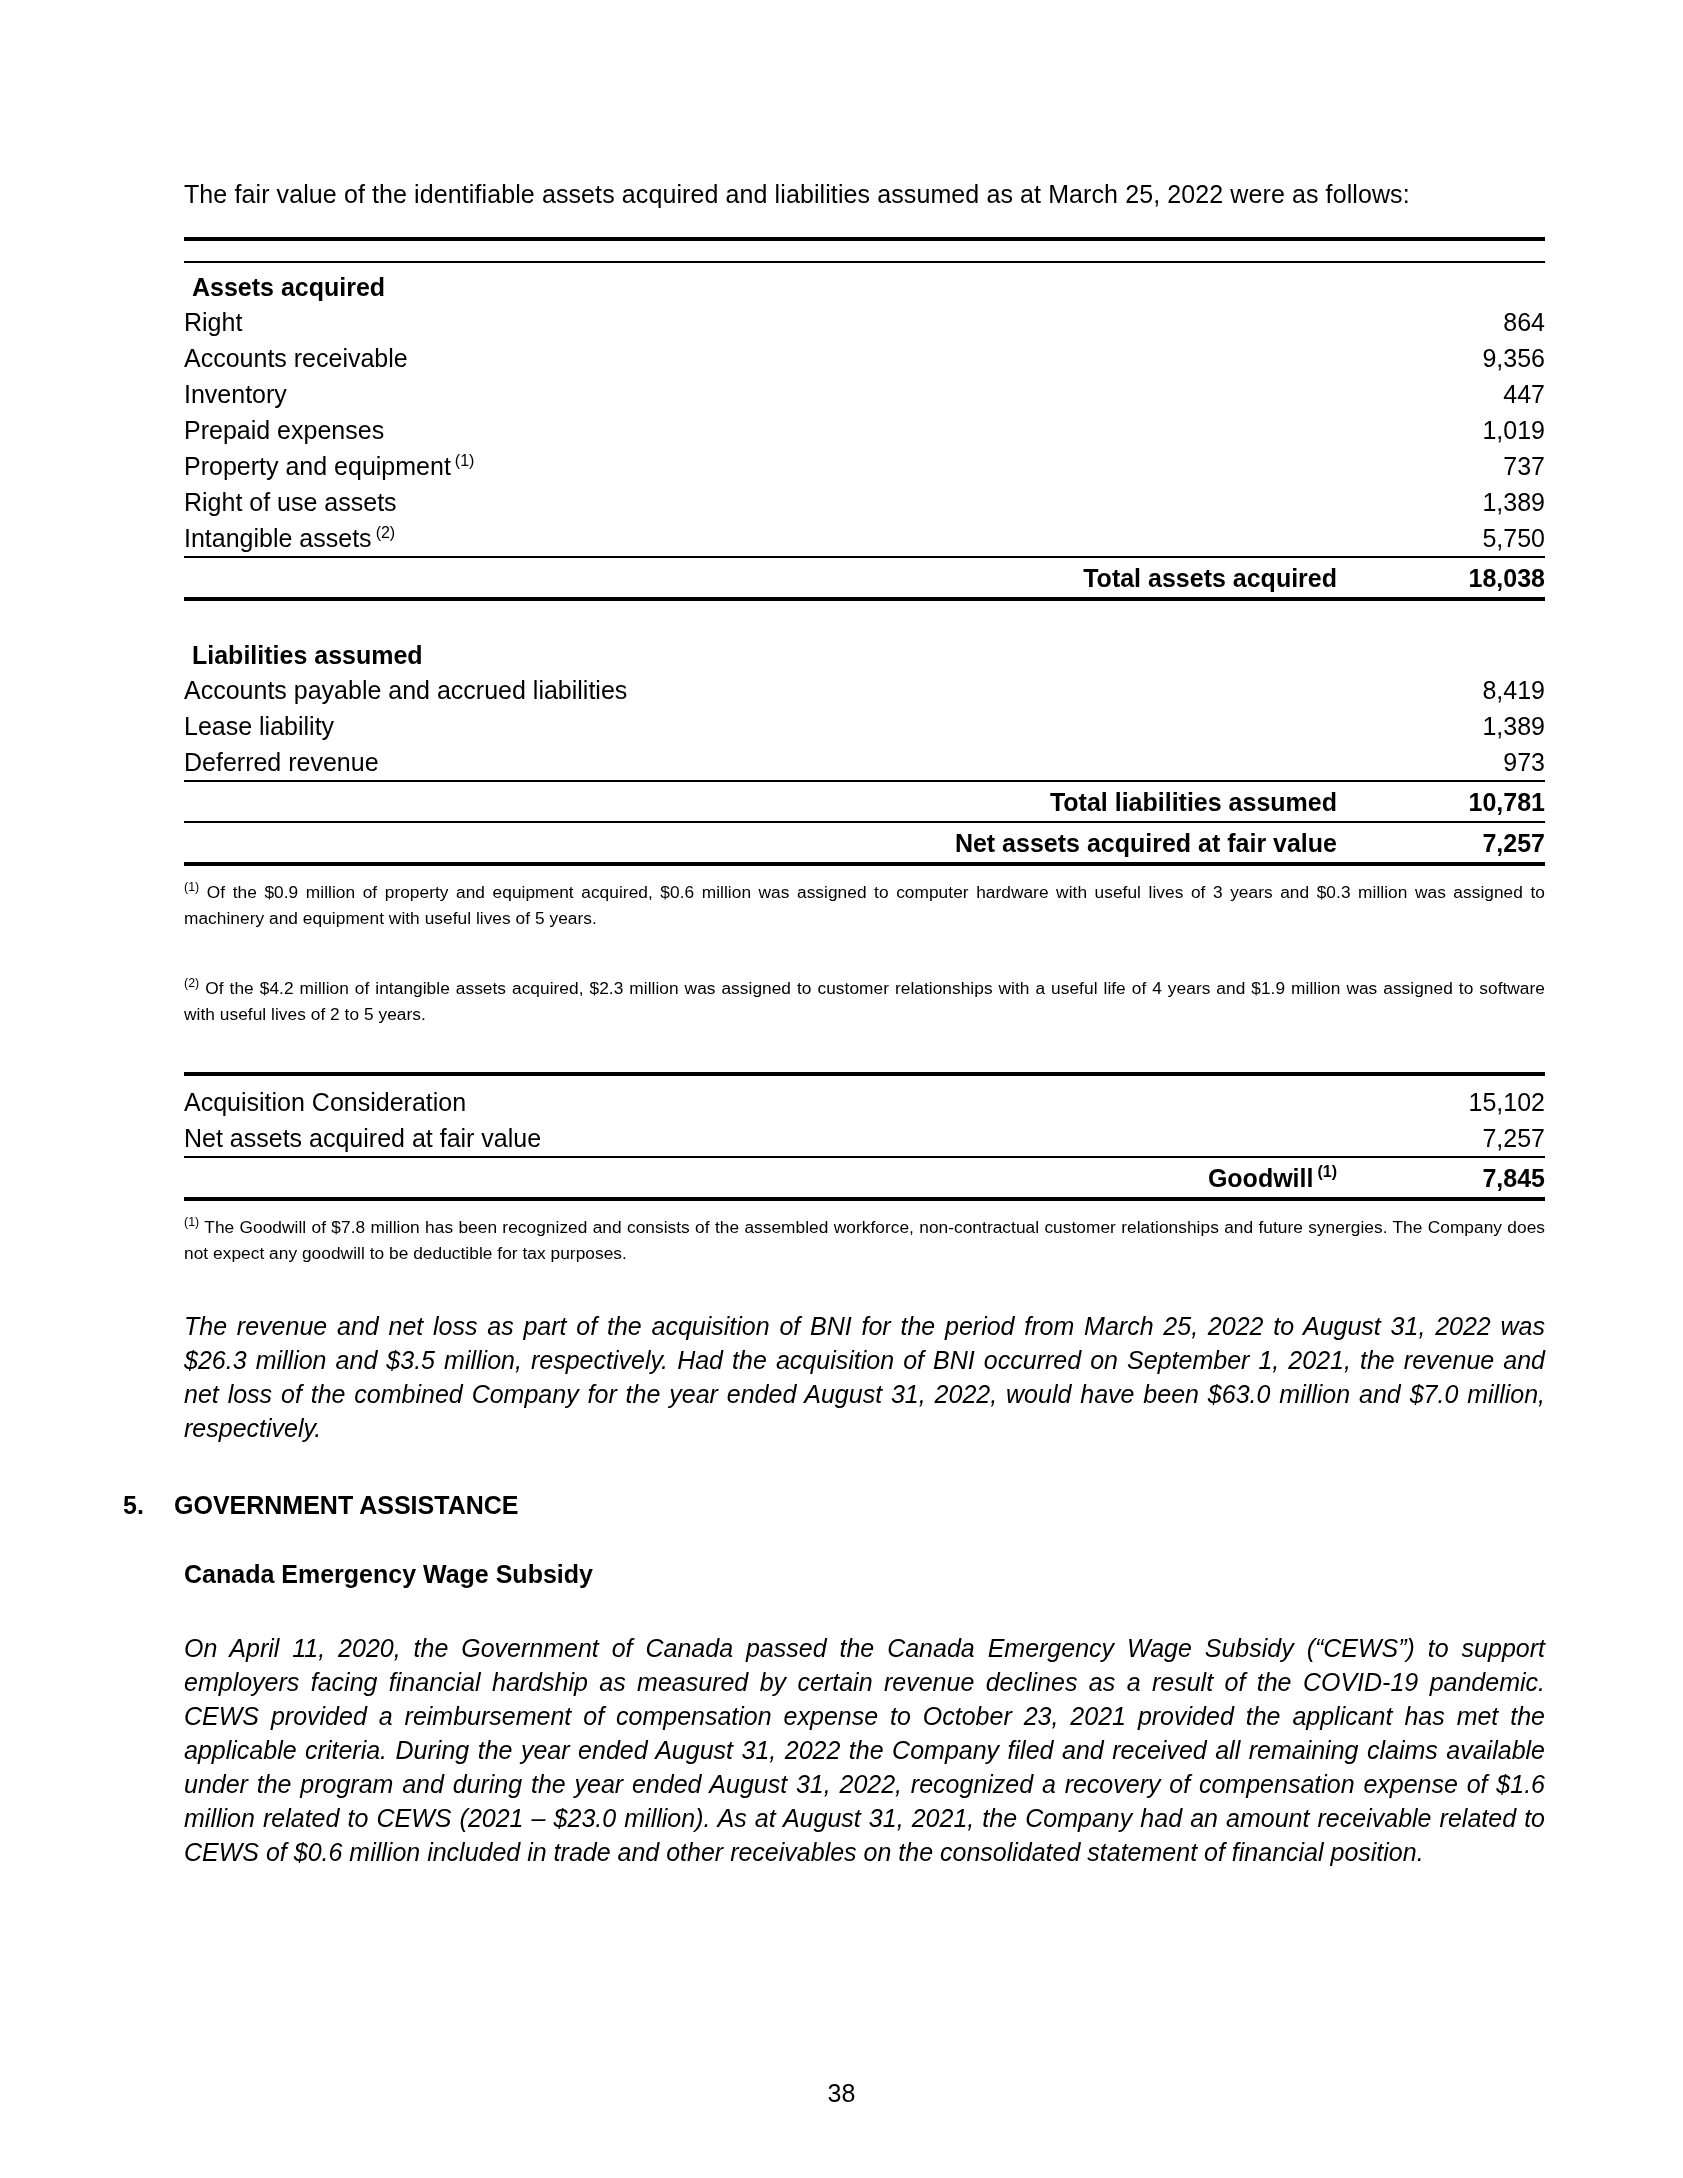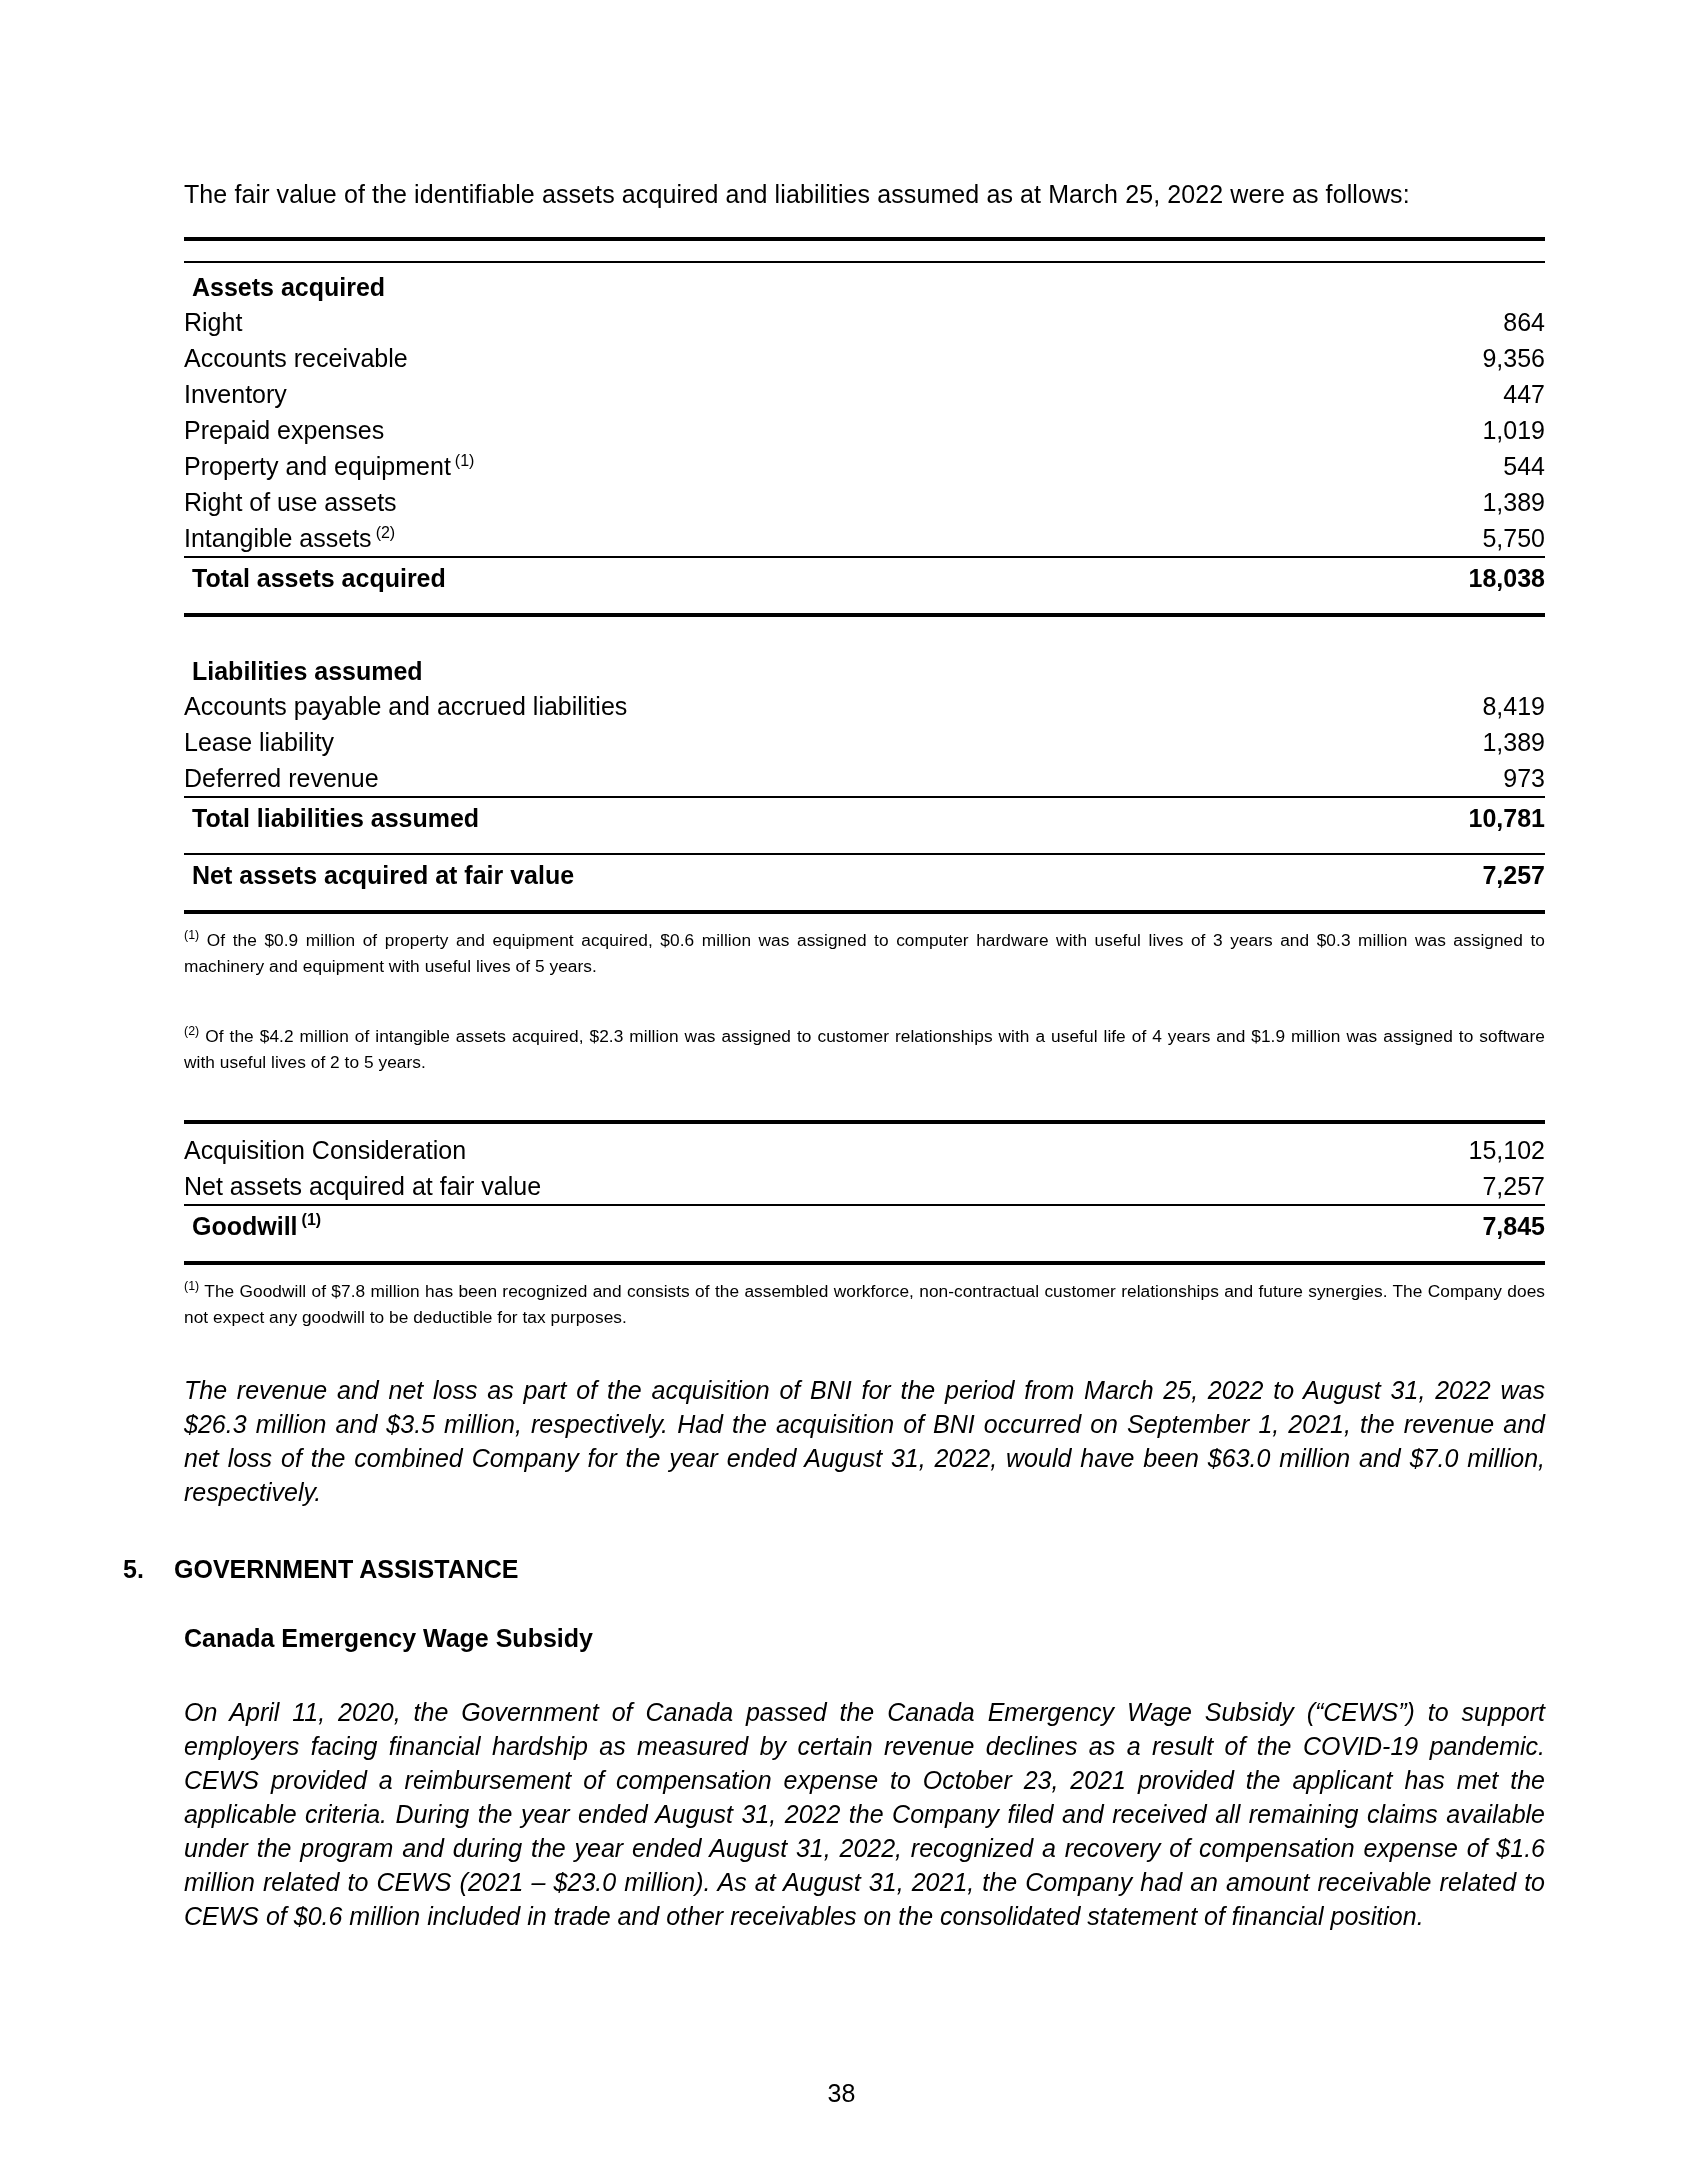--- a/index.html
+++ b/index.html
@@ -62,21 +62,22 @@
   }
   tr.sec-head td.lbl {
     font-weight: bold;
     padding-left: 8px;
     padding-top: 7px;
   }
   tr.item td { padding-top: 1px; padding-bottom: 1px; }
   tr.total td {
     font-weight: bold;
     padding-top: 3px;
-    padding-bottom: 18px;
+    padding-bottom: 2px;
+    text-align: right;
   }
   td.lbl.bold { font-weight: bold; padding-left: 8px; }
 
   .sup {
     font-size: 16px;
     vertical-align: super;
     line-height: 0;
     padding-left: 4px;
   }
 
@@ -177,21 +178,21 @@
           <tr class="item">
             <td class="lbl"><span>Inventory</span></td>
             <td class="val">447</td>
           </tr>
           <tr class="item">
             <td class="lbl"><span>Prepaid expenses</span></td>
             <td class="val">1,019</td>
           </tr>
           <tr class="item">
             <td class="lbl"><span>Property and equipment</span><span class="sup">(1)</span></td>
-            <td class="val">544</td>
+            <td class="val">737</td>
           </tr>
           <tr class="item">
             <td class="lbl"><span>Right of use assets</span></td>
             <td class="val">1,389</td>
           </tr>
           <tr class="item">
             <td class="lbl"><span>Intangible assets</span><span class="sup">(2)</span></td>
             <td class="val">5,750</td>
           </tr>
         </tbody>

